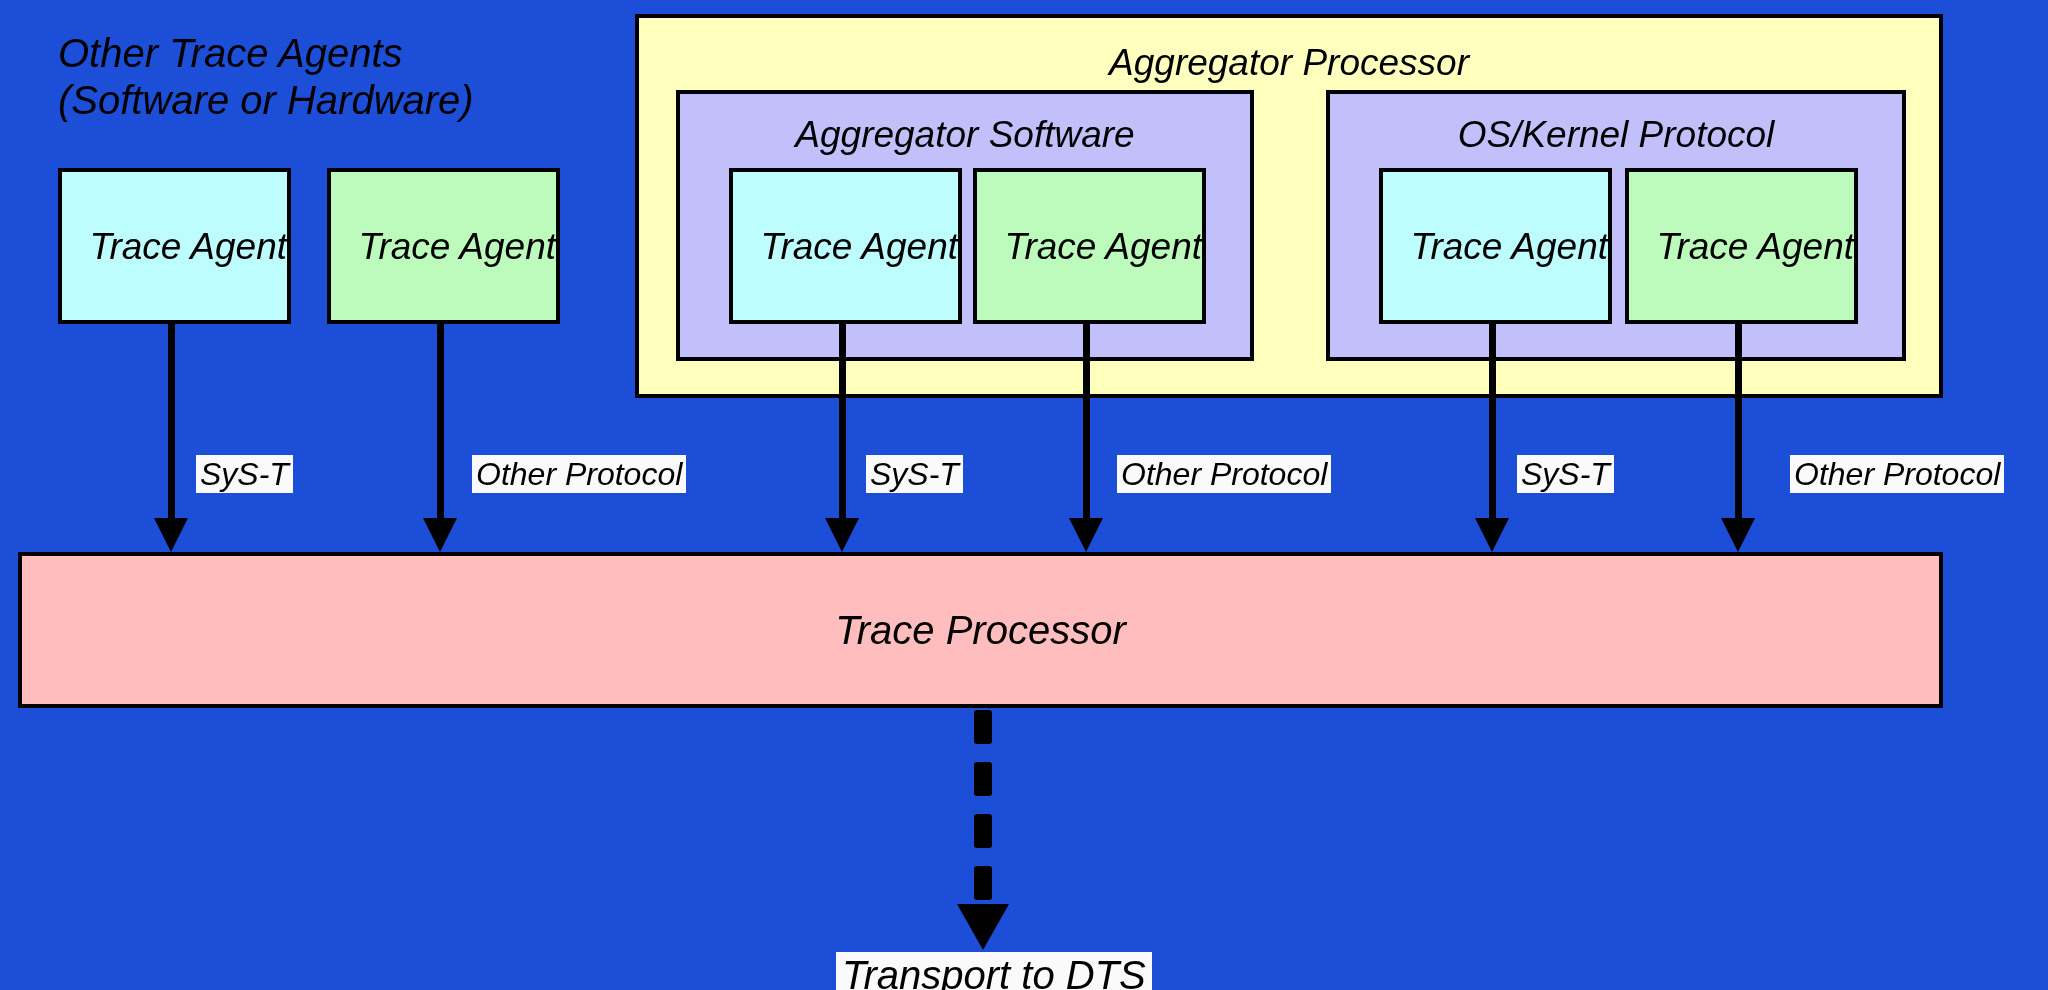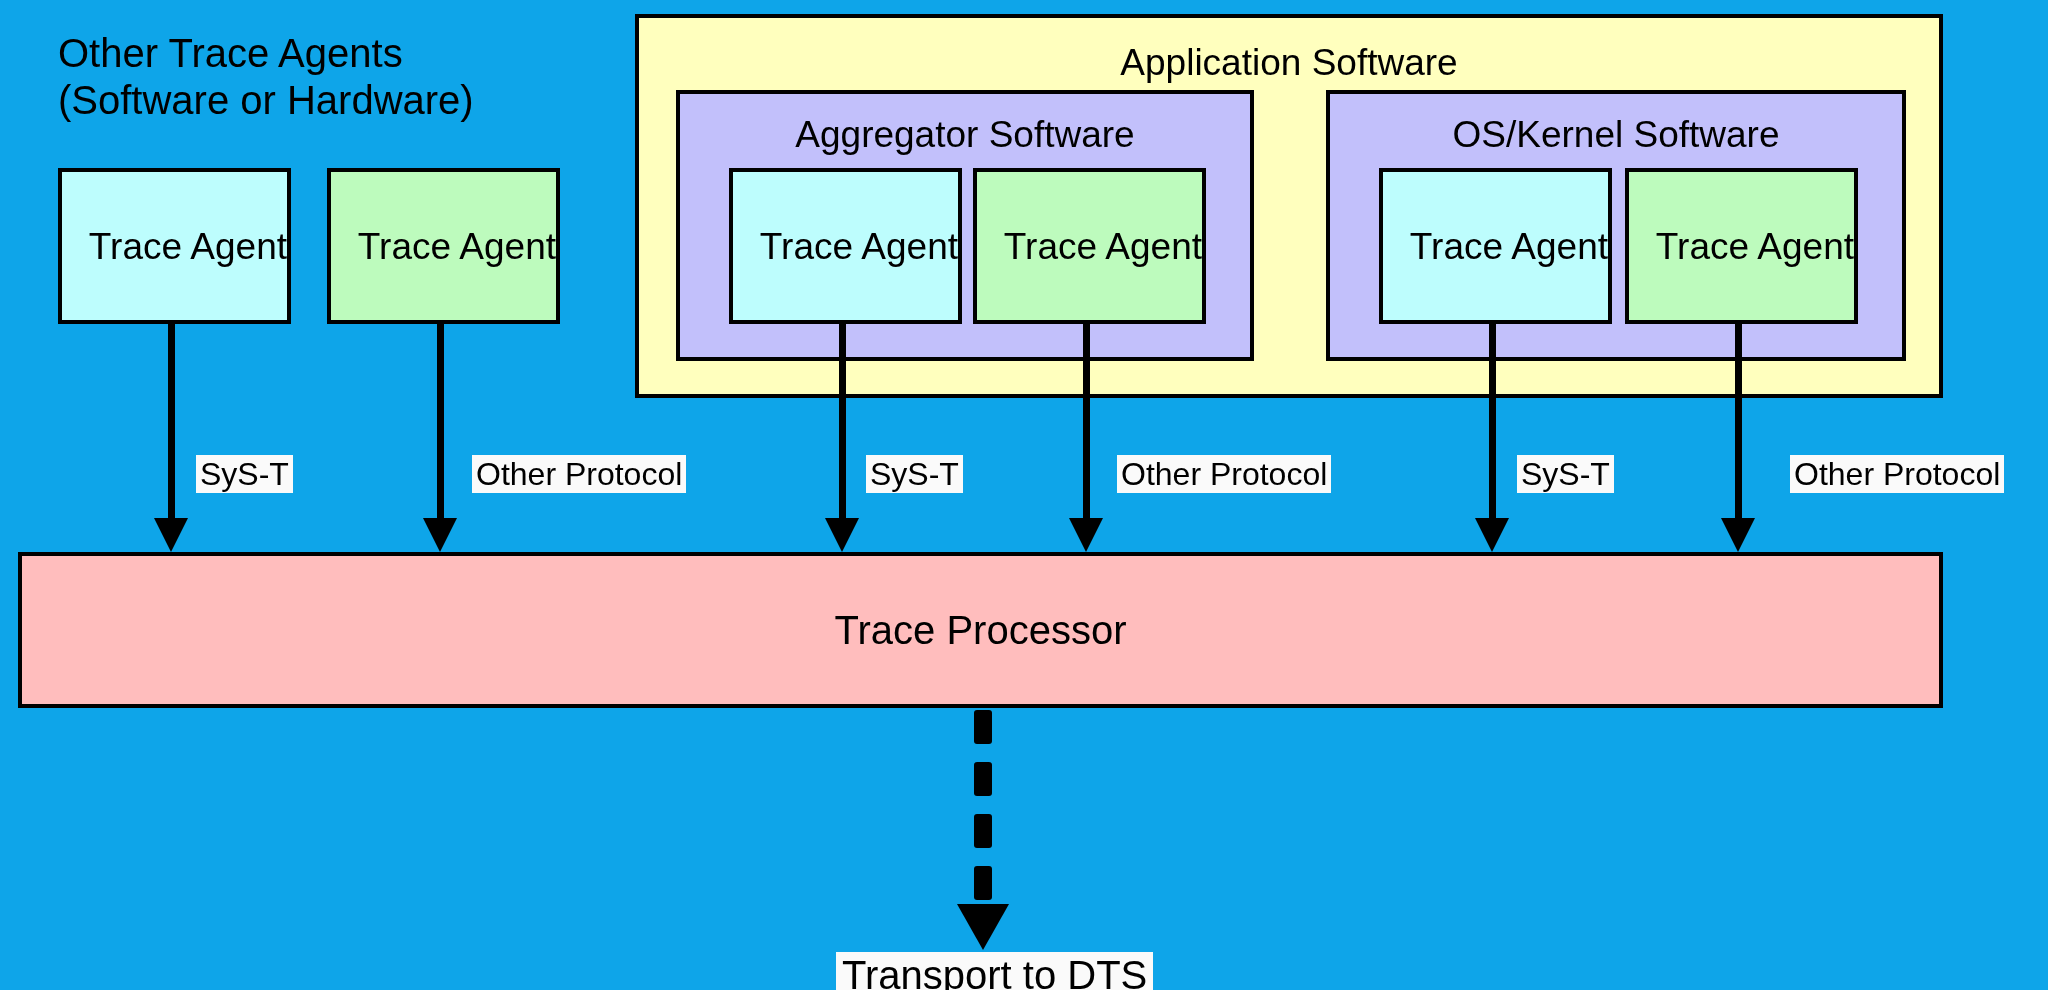--- a/index.html
+++ b/index.html
@@ -1,17 +1,17 @@
 <!DOCTYPE html>
 <html><head>
 <meta charset="utf-8">
 <style>
   html,body{margin:0;padding:0;background:#ffffff;}
   body{width:2048px;height:990px;font-family:"Liberation Sans",sans-serif;overflow:hidden;}
-  #stage{position:relative;width:2048px;height:990px;background:#0ea5e9;}
+  #stage{position:relative;width:2048px;height:990px;background:#1d4ed8;font-style:italic;}
 
   .box{position:absolute;box-sizing:border-box;border:4px solid #000;}
   .yellow{background:#ffffbe;}
   .purple{background:#c2c0fb;}
   .cyan{background:#bdfdfd;}
   .green{background:#bdfbbd;}
   .pink{background:#ffbdbd;}
 
   .grouplabel{position:absolute;left:0;right:0;text-align:center;
     font-size:37px;color:#000;line-height:1;}
@@ -49,35 +49,35 @@
   </div>
 
   <div class="box cyan" style="left:58px;top:168px;width:233px;height:156px;">
     <div class="agentlabel">Trace Agent</div>
   </div>
   <div class="box green" style="left:327px;top:168px;width:233px;height:156px;">
     <div class="agentlabel">Trace Agent</div>
   </div>
 
   <div class="box yellow" style="left:635px;top:14px;width:1308px;height:384px;">
-    <div class="grouplabel" style="top:26px;">Application Software</div>
+    <div class="grouplabel" style="top:26px;">Aggregator Processor</div>
   </div>
 
   <div class="box purple" style="left:676px;top:90px;width:578px;height:271px;">
     <div class="grouplabel" style="top:22px;">Aggregator Software</div>
   </div>
   <div class="box cyan" style="left:729px;top:168px;width:233px;height:156px;">
     <div class="agentlabel">Trace Agent</div>
   </div>
   <div class="box green" style="left:973px;top:168px;width:233px;height:156px;">
     <div class="agentlabel">Trace Agent</div>
   </div>
 
   <div class="box purple" style="left:1326px;top:90px;width:580px;height:271px;">
-    <div class="grouplabel" style="top:22px;">OS/Kernel Software</div>
+    <div class="grouplabel" style="top:22px;">OS/Kernel Protocol</div>
   </div>
   <div class="box cyan" style="left:1379px;top:168px;width:233px;height:156px;">
     <div class="agentlabel">Trace Agent</div>
   </div>
   <div class="box green" style="left:1625px;top:168px;width:233px;height:156px;">
     <div class="agentlabel">Trace Agent</div>
   </div>
 
   <div class="vline" style="left:168px;top:322px;height:200px;"></div>
   <div class="arrowhead" style="left:154px;top:518px;"></div>

